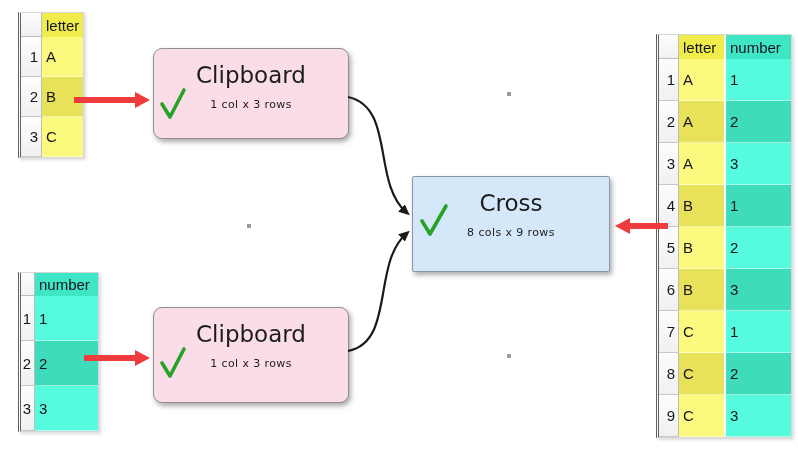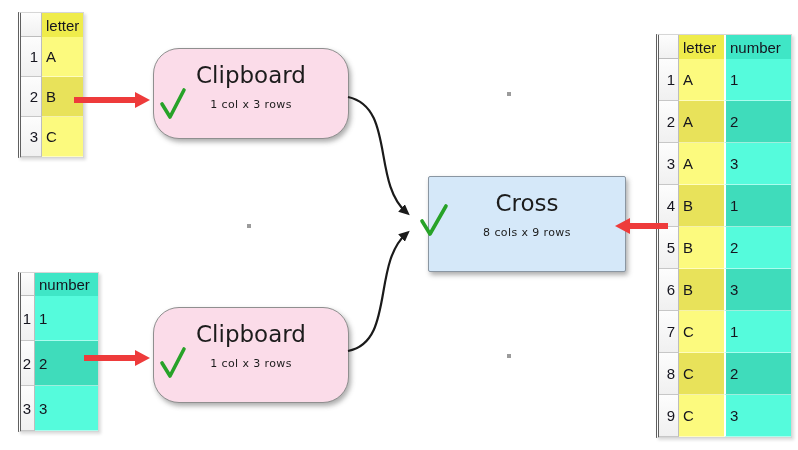--- a/index.html
+++ b/index.html
@@ -35,22 +35,22 @@
   #table-letters { left:18px; top:12px; grid-template-columns:21px 41px; grid-template-rows:24px 40px 40px 40px; }
   #table-numbers { left:18px; top:272px; grid-template-columns:14px 63px; grid-template-rows:23px 45px 45px 45px; }
   #table-result  { left:656px; top:34px; grid-template-columns:20px 45px 67px; grid-template-rows:24px repeat(9,42px); }
 
   
   .node {
     position:absolute; display:flex; flex-direction:column; align-items:center;
     font-family:"DejaVu Sans", sans-serif; color:#1c1c1c;
     box-shadow:2px 3px 5px rgba(70,70,70,.45); cursor:pointer;
   }
-  .node.clipboard { background:var(--node-pink,#fbdce9); border:1px solid #8f8f8f; border-radius:26px; }
-  .node.cross     { background:var(--node-blue,#d5e8f9); border:1px solid #8a96a2; border-radius:2px;margin-left:16px; }
+  .node.clipboard { background:var(--node-pink,#fbdce9); border:1px solid #8f8f8f; border-radius:9px; }
+  .node.cross     { background:var(--node-blue,#d5e8f9); border:1px solid #8a96a2; border-radius:2px; }
   #node-clip-top    { left:153px; top:48px;  width:194px; height:89px; }
   #node-clip-bottom { left:153px; top:307px; width:194px; height:94px; }
   #node-cross       { left:412px; top:176px; width:196px; height:94px; }
   .node-title { font-size:23px; margin-top:13px; }
   .node-sub   { font-size:11px; margin-top:10px; letter-spacing:.4px; }
 
   
   svg.overlay { position:absolute; left:0; top:0; pointer-events:none; }
   .conn  { fill:none; stroke:var(--connector-black,#1a1a1a); stroke-width:2.2px; }
   .redline { stroke:var(--accent-red,#ee3b3b); stroke-width:6px; }

